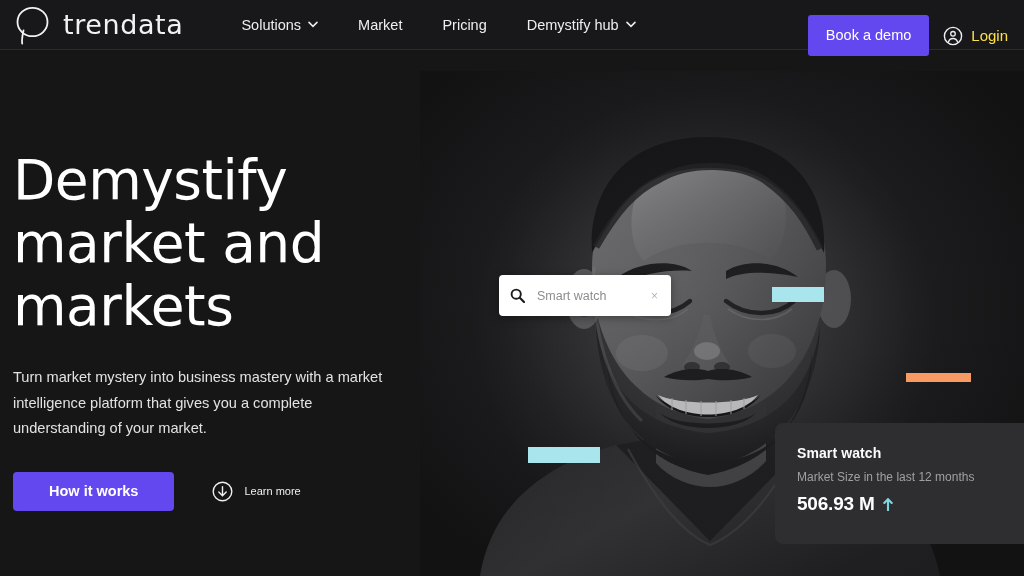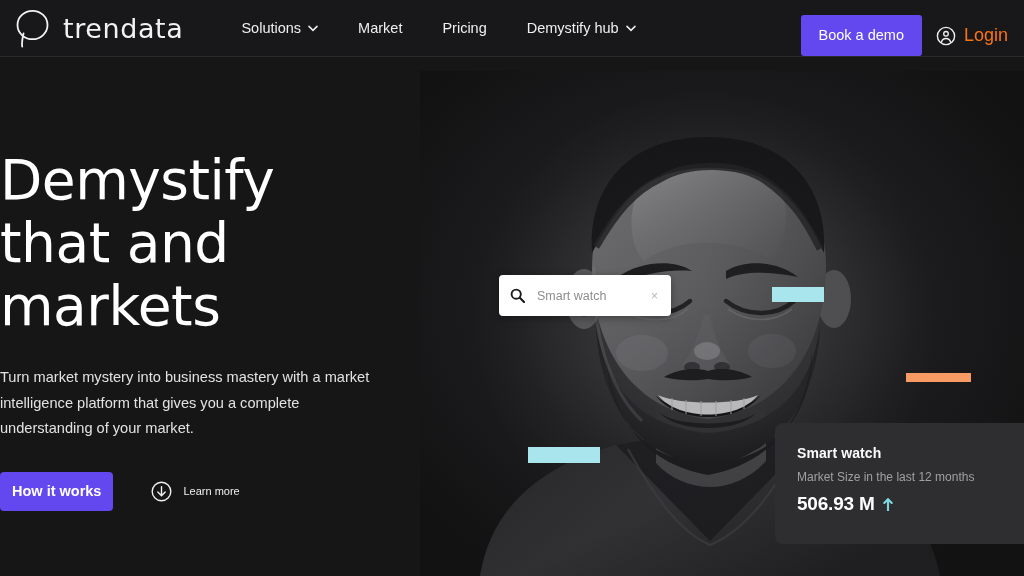--- a/index.html
+++ b/index.html
@@ -19,21 +19,21 @@
     height: 576px;
     background: #161617;
     overflow: hidden;
   }
 
   
   .header {
     position: absolute;
     top: 0; left: 0;
     width: 1024px;
-    height: 57px;
+    height: 50px;
     background: #18181A;
     border-bottom: 1px solid #2b2b2d;
     display: flex;
     align-items: center;
     z-index: 40;
   }
 
   .brand {
     display: flex;
     align-items: center;
@@ -89,40 +89,40 @@
     height: 41px;
     line-height: 41px;
     cursor: pointer;
     font-family: "Liberation Sans", sans-serif;
     white-space: nowrap;
   }
   .login {
     display: flex;
     align-items: center;
     gap: 8px;
-    color: #f97316;
-    font-size: 18px;
+    color: #fde047;
+    font-size: 15px;
     cursor: pointer;
     padding-right: 4px;
   }
   .login-ic { width: 20px; height: 20px; display: block; }
 
   
   .hero {
     position: absolute;
     top: 71px; left: 0;
     width: 1024px;
     height: 505px;
     background: #161617;
   }
 
   
   .copy {
     position: absolute;
-    left: 0;
+    left: 13px;
     top: 78px;
     width: 430px;
     z-index: 30;
   }
   .headline {
     font-family: "DejaVu Sans", sans-serif;
     font-weight: 400;
     font-size: 55px;
     line-height: 63px;
     color: #ffffff;
@@ -140,21 +140,21 @@
     display: flex;
     align-items: center;
     gap: 38px;
   }
   .btn-how {
     background: #6348F0;
     color: #fff;
     border: none;
     border-radius: 4px;
     font-size: 14.5px;
-    padding: 0 12px;
+    padding: 0 36px;
     height: 39px;
     line-height: 39px;
     cursor: pointer;
     font-weight: bold;
     font-family: "Liberation Sans", sans-serif;
   }
   .learn {
     display: flex;
     align-items: center;
     gap: 11px;
@@ -407,21 +407,21 @@
 
         <path d="M174 196 C172 258 188 318 222 350" stroke="#b8b8bc" stroke-width="3" fill="none" opacity="0.22"></path>
 
         <rect width="604" height="505" fill="url(#vig)" opacity="0.28"></rect>
       </svg>
     </div>
 
     <div class="copy">
       <h1 class="headline">
         <span>Demystify</span><br>
-        <span>that and</span><br>
+        <span>market and</span><br>
         <span>markets</span>
       </h1>
 
       <p class="subcopy">Turn market mystery into business mastery with a market intelligence platform that gives you a complete understanding of your market.</p>
 
       <div class="cta-row">
         <button class="btn-how">How it works</button>
         <div class="learn">
           <span>
             <svg class="learn-ic" viewBox="0 0 21 21" fill="none">

